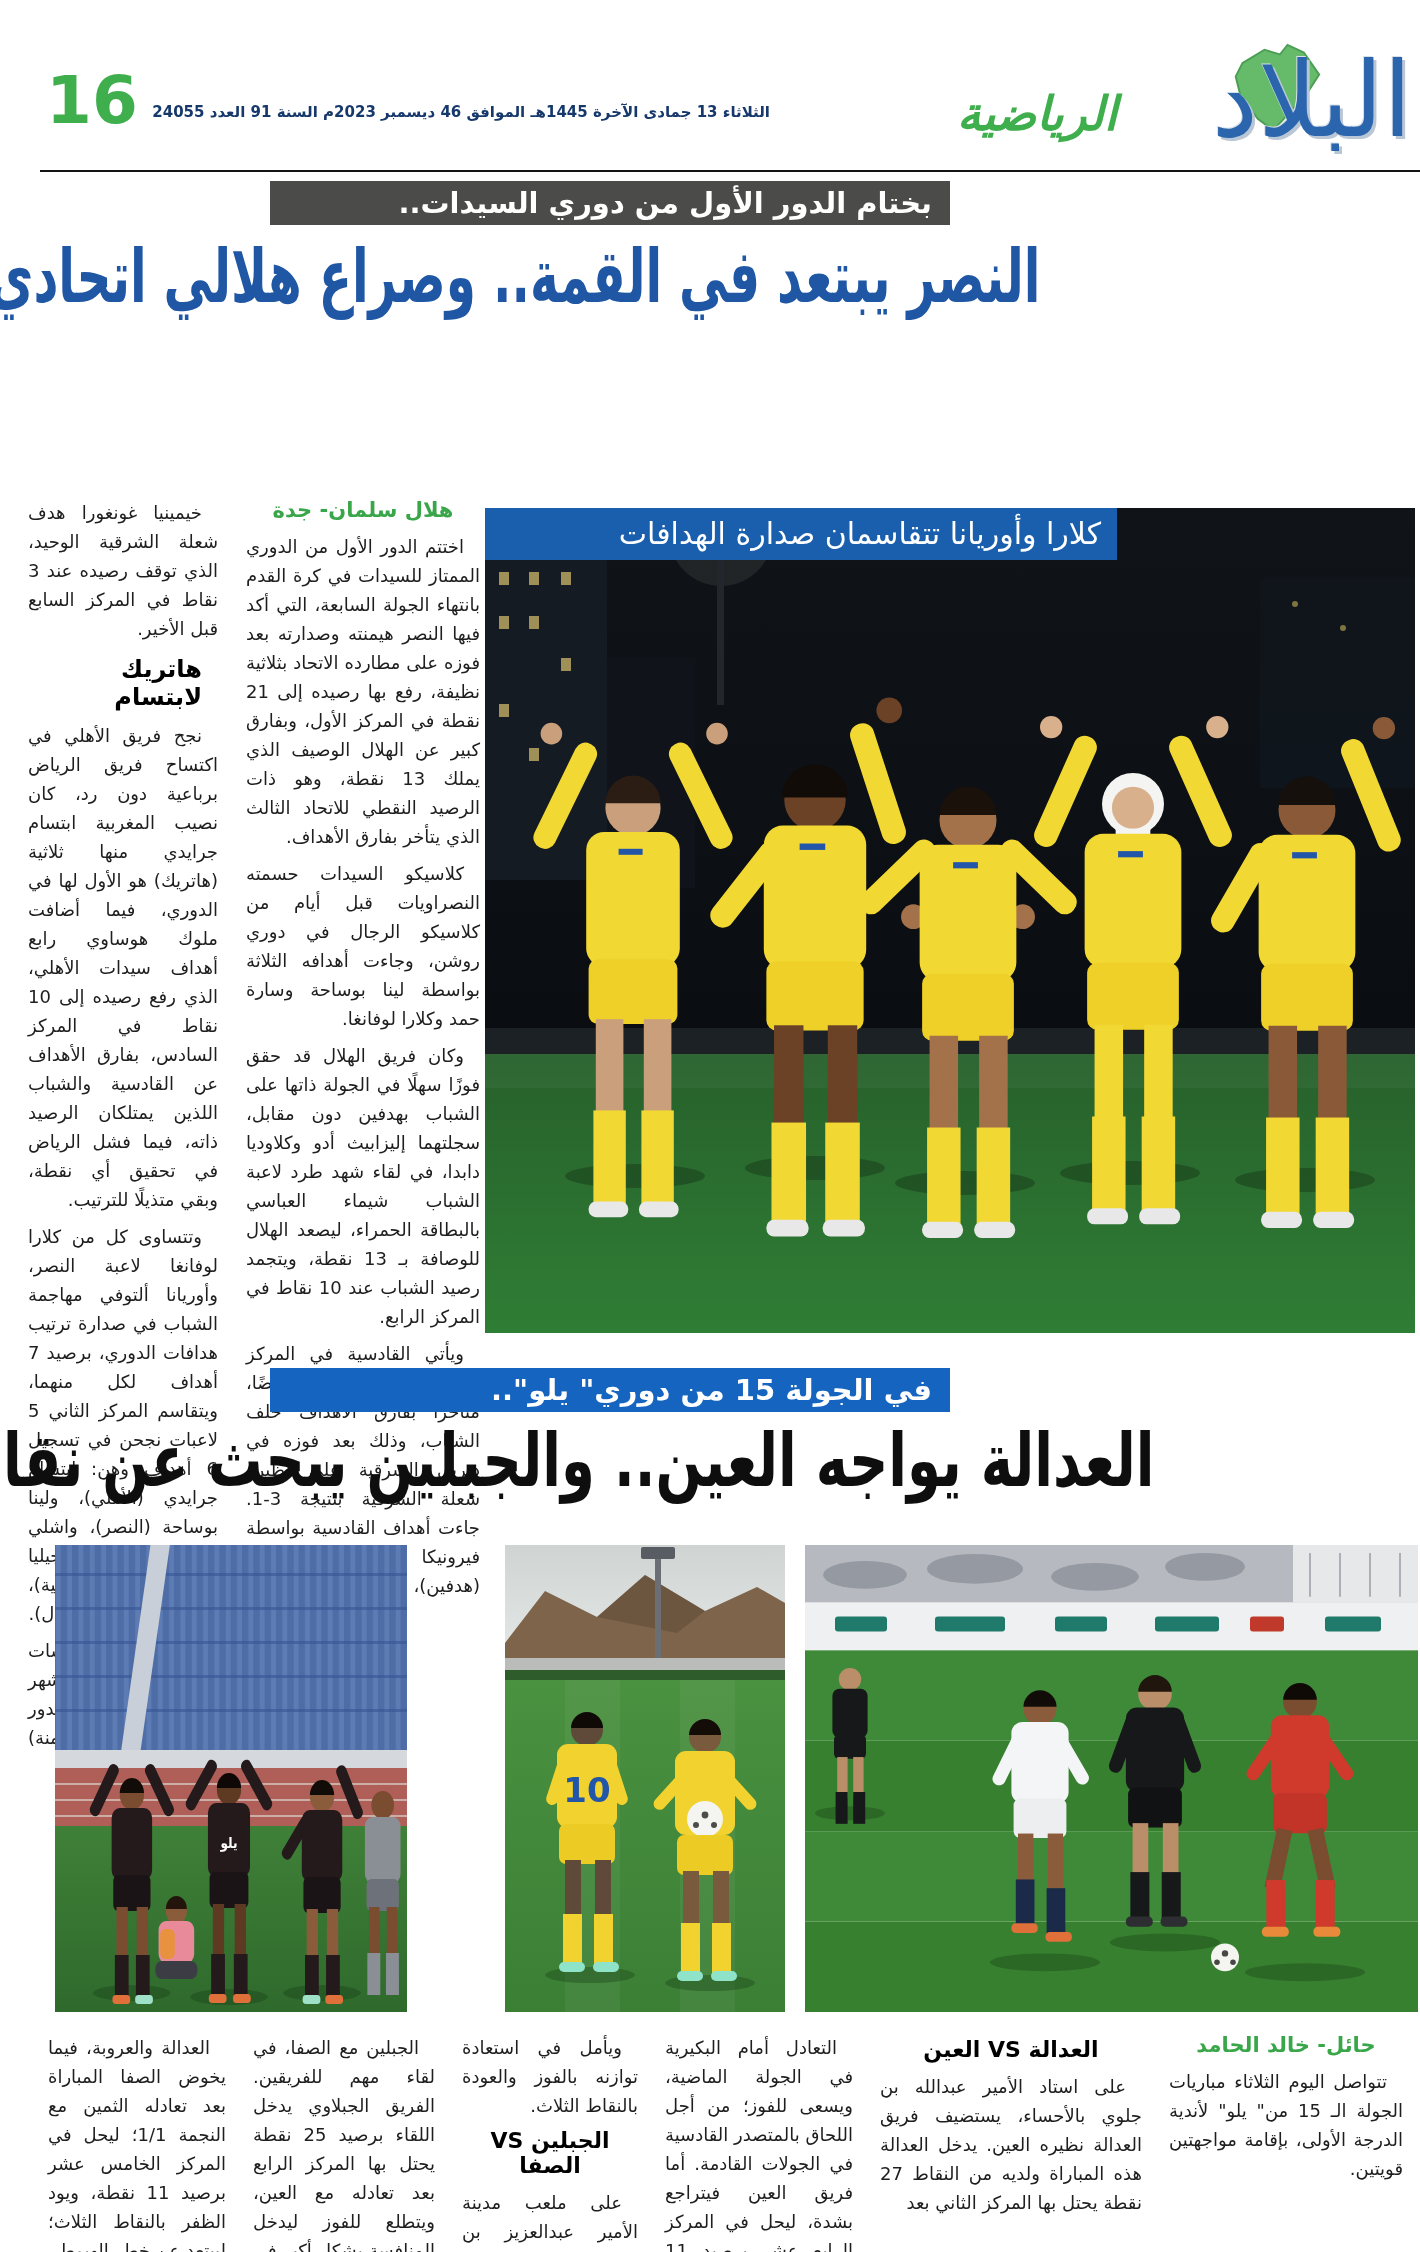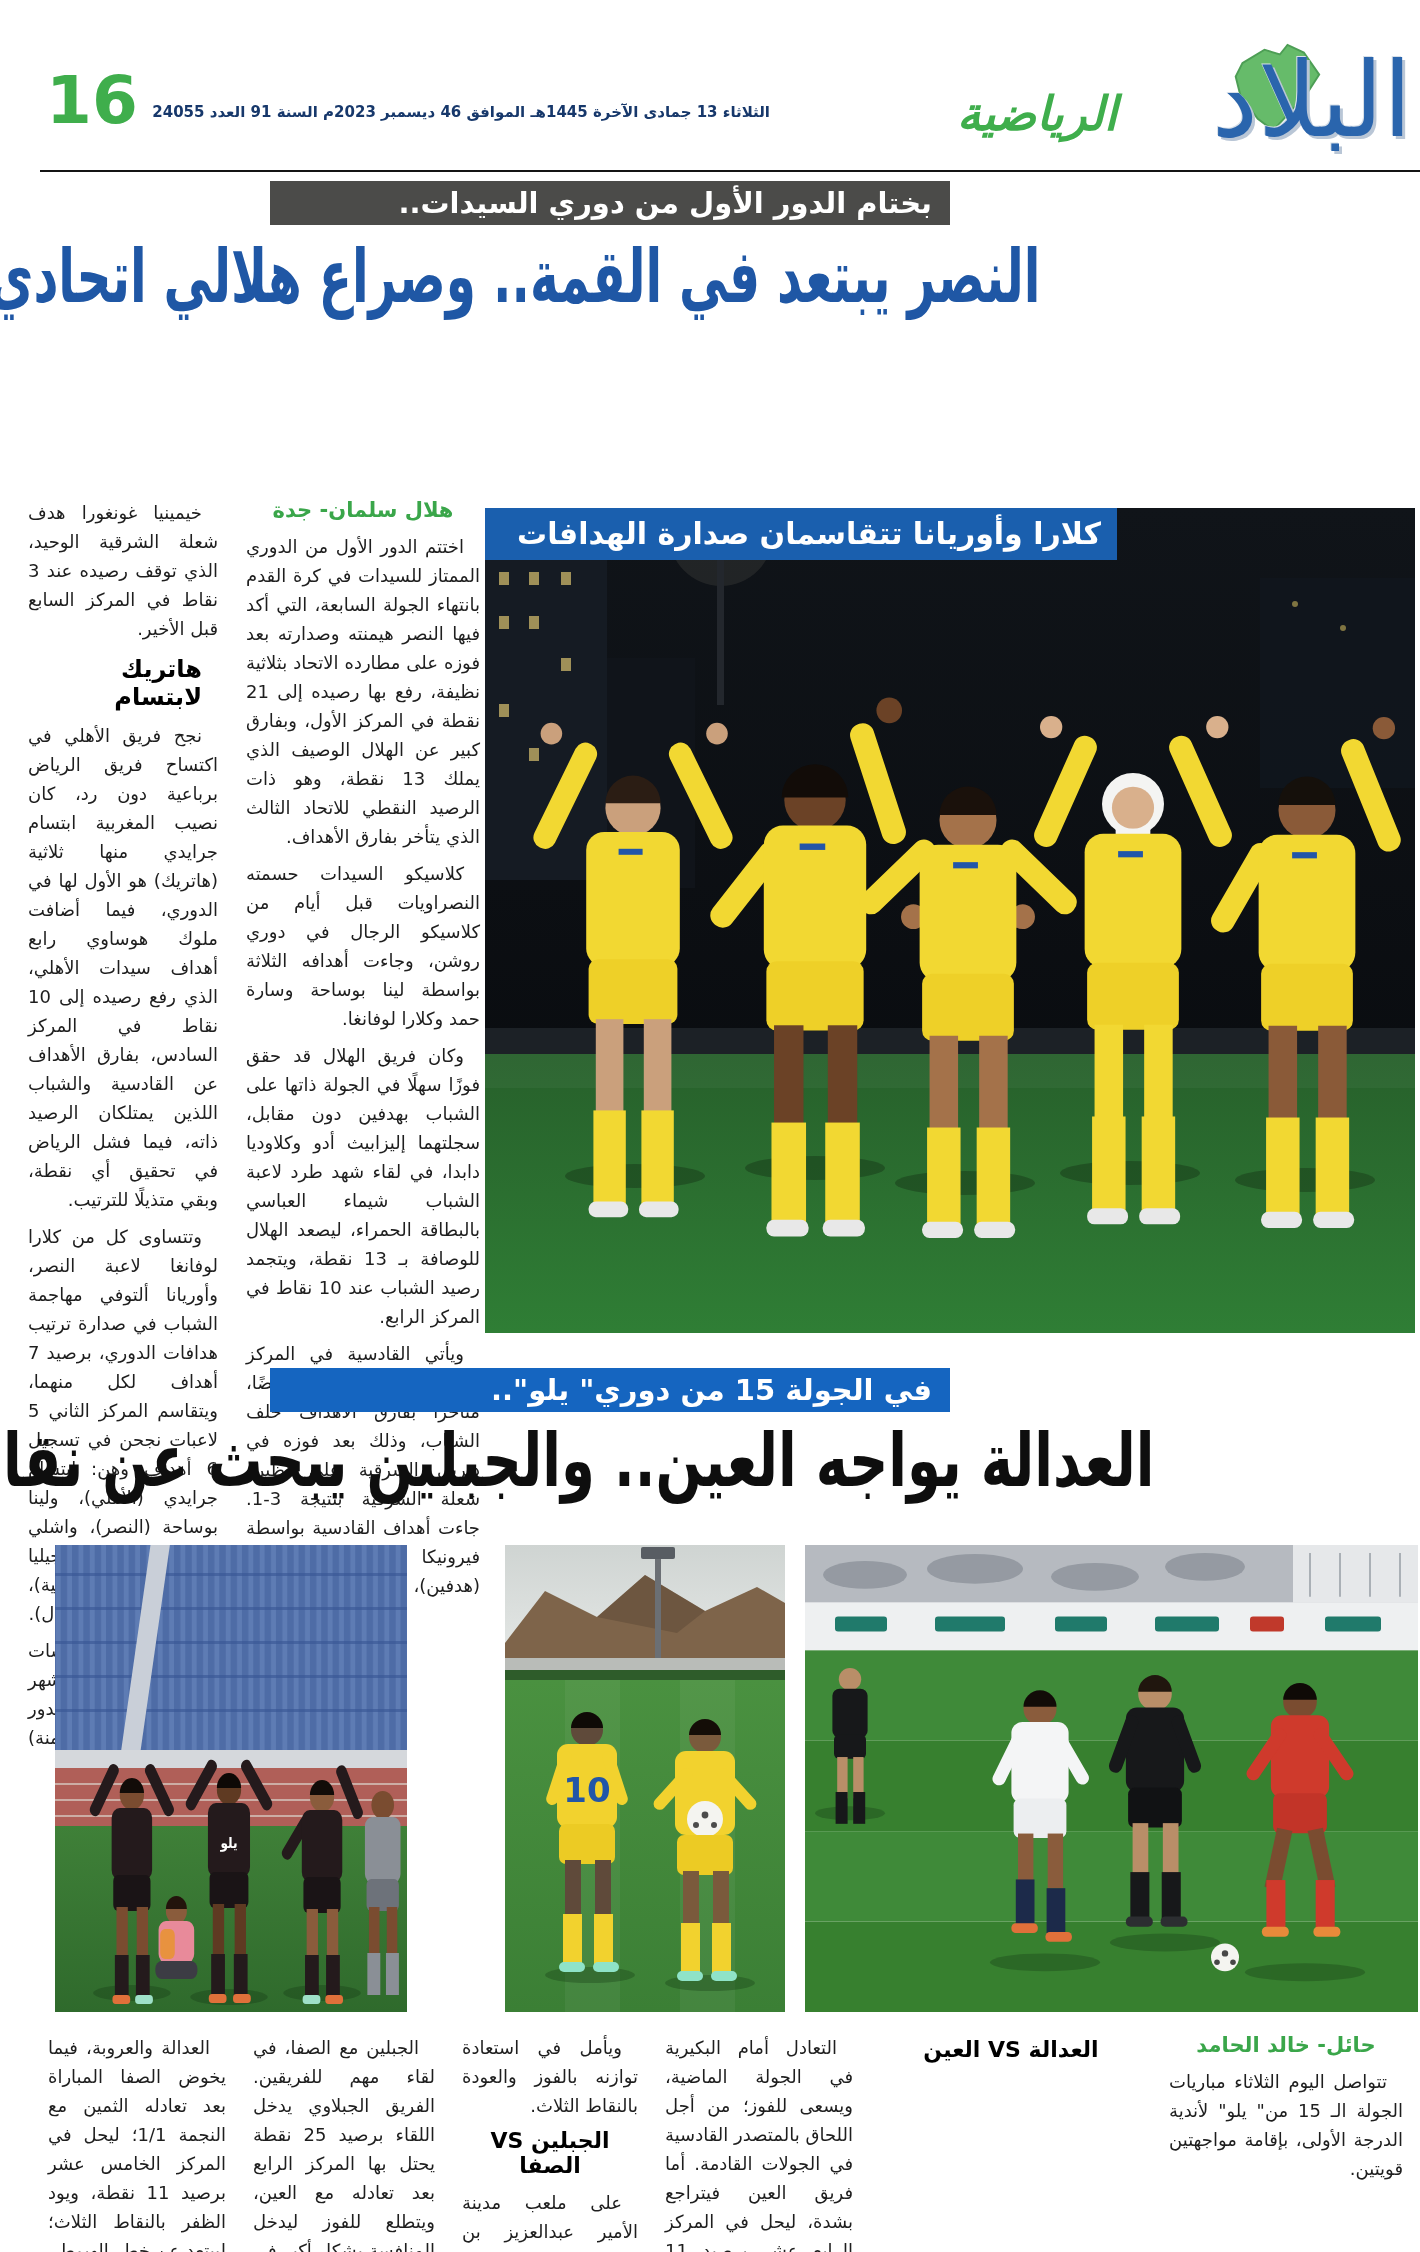--- a/index.html
+++ b/index.html
@@ -38,21 +38,21 @@
   .body-p{margin:0 0 8px;font-size:18px;line-height:29px;text-align:justify;
           color:#1e1e1e;text-indent:16px;}
   .byline-green{color:#3aa64a;font-weight:bold;font-size:21px;text-align:center;margin:0 0 10px;}
   .col-head{font-weight:bold;font-size:24px;color:#000;margin:12px 16px 10px;}
 
   
   .photo{position:absolute;}
   .photo svg{display:block;width:100%;height:100%;}
   .photo1{left:485px;top:508px;width:930px;height:825px;}
   .caption-banner{position:absolute;left:485px;top:508px;width:632px;height:52px;background:#1a5fae;
-                  color:#fff;font-weight:bold;font-size:30px;line-height:52px;direction:rtl;
+                  color:#fff;font-weight:normal;font-size:30px;line-height:52px;direction:rtl;
                   text-align:right;padding:0 16px;box-sizing:border-box;white-space:nowrap;}
   .photoA{left:55px;top:1545px;width:352px;height:467px;}
   .photoB{left:505px;top:1545px;width:280px;height:467px;}
   .photoC{left:805px;top:1545px;width:613px;height:467px;}
 
   
   .bcols{position:absolute;left:25px;top:2033px;width:1378px;direction:rtl;display:flex;gap:27px;}
   .bcol{display:block;}
   .bcols .bcol:nth-child(1){width:234px;}
   .bcols .bcol:nth-child(2){width:262px;}
@@ -517,20 +517,21 @@
     </svg>
   </div>
 
   <div class="bcols">
       <div class="bcol">
         <div class="byline-green">حائل- خالد الحامد</div>
         <p class="body-p">تتواصل اليوم الثلاثاء مباريات الجولة الـ 15 من" يلو" لأندية الدرجة الأولى، بإقامة مواجهتين قويتين.</p>
       </div>
       <div class="bcol">
         <div class="bcol-head">العدالة VS العين</div>
+        <p class="body-p">على استاد الأمير عبدالله بن جلوي بالأحساء، يستضيف فريق العدالة نظيره العين. يدخل العدالة هذه المباراة ولديه من النقاط 27 نقطة يحتل بها المركز الثاني بعد</p>
       </div>
       <div class="bcol">
         <p class="body-p">التعادل أمام البكيرية في الجولة الماضية، ويسعى للفوز؛ من أجل اللحاق بالمتصدر القادسية في الجولات القادمة. أما فريق العين فيتراجع بشدة، ليحل في المركز الرابع عشر برصيد 11 نقطة،</p>
       </div>
       <div class="bcol">
         <p class="body-p">ويأمل في استعادة توازنه بالفوز والعودة بالنقاط الثلاث.</p>
         <div class="bcol-head">الجبلين VS الصفا</div>
         <p class="body-p">على ملعب مدينة الأمير عبدالعزيز بن مساعد الرياضية بحائل، يلتقي</p>
       </div>
       <div class="bcol">

